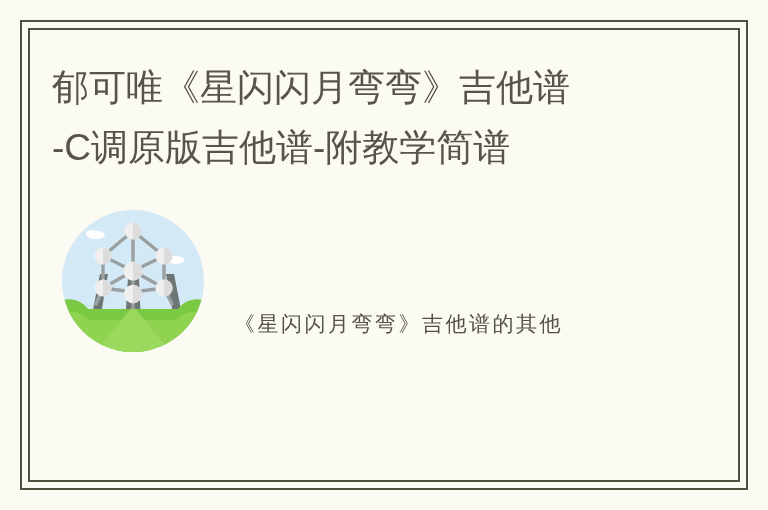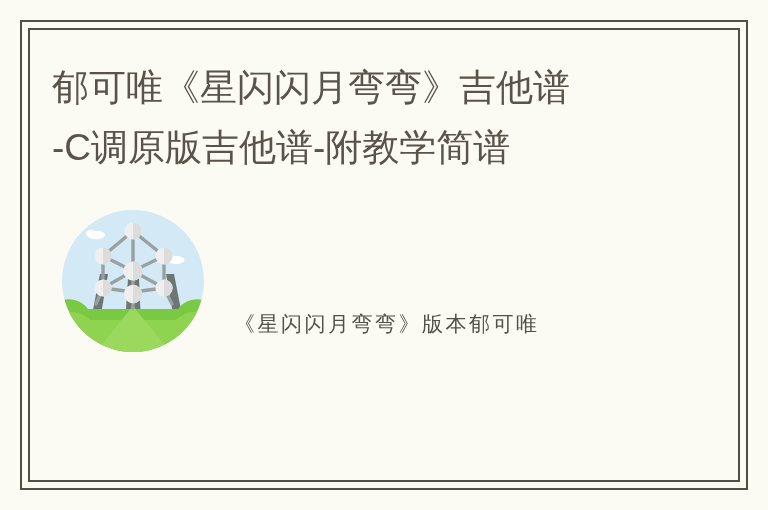--- a/index.html
+++ b/index.html
@@ -205,21 +205,21 @@
               <g>
                 <circle cx="73" cy="86" r="9.2" fill="#efefef"></circle>
                 <path d="M73,76.8 A9.2,9.2 0 0 1 73,95.2 Z" fill="#dcdcdc"></path>
               </g>
             </g>
           </g>
         </svg>
       </div>
 
       <div class="body-text">
-        <span class="ln">《星闪闪月弯弯》版本郁可唯</span>
+        <span class="ln">《星闪闪月弯弯》吉他谱的其他</span>
         
         
         
       </div>
 
     </div>
   </div>
 </div>
 
 </body></html>

